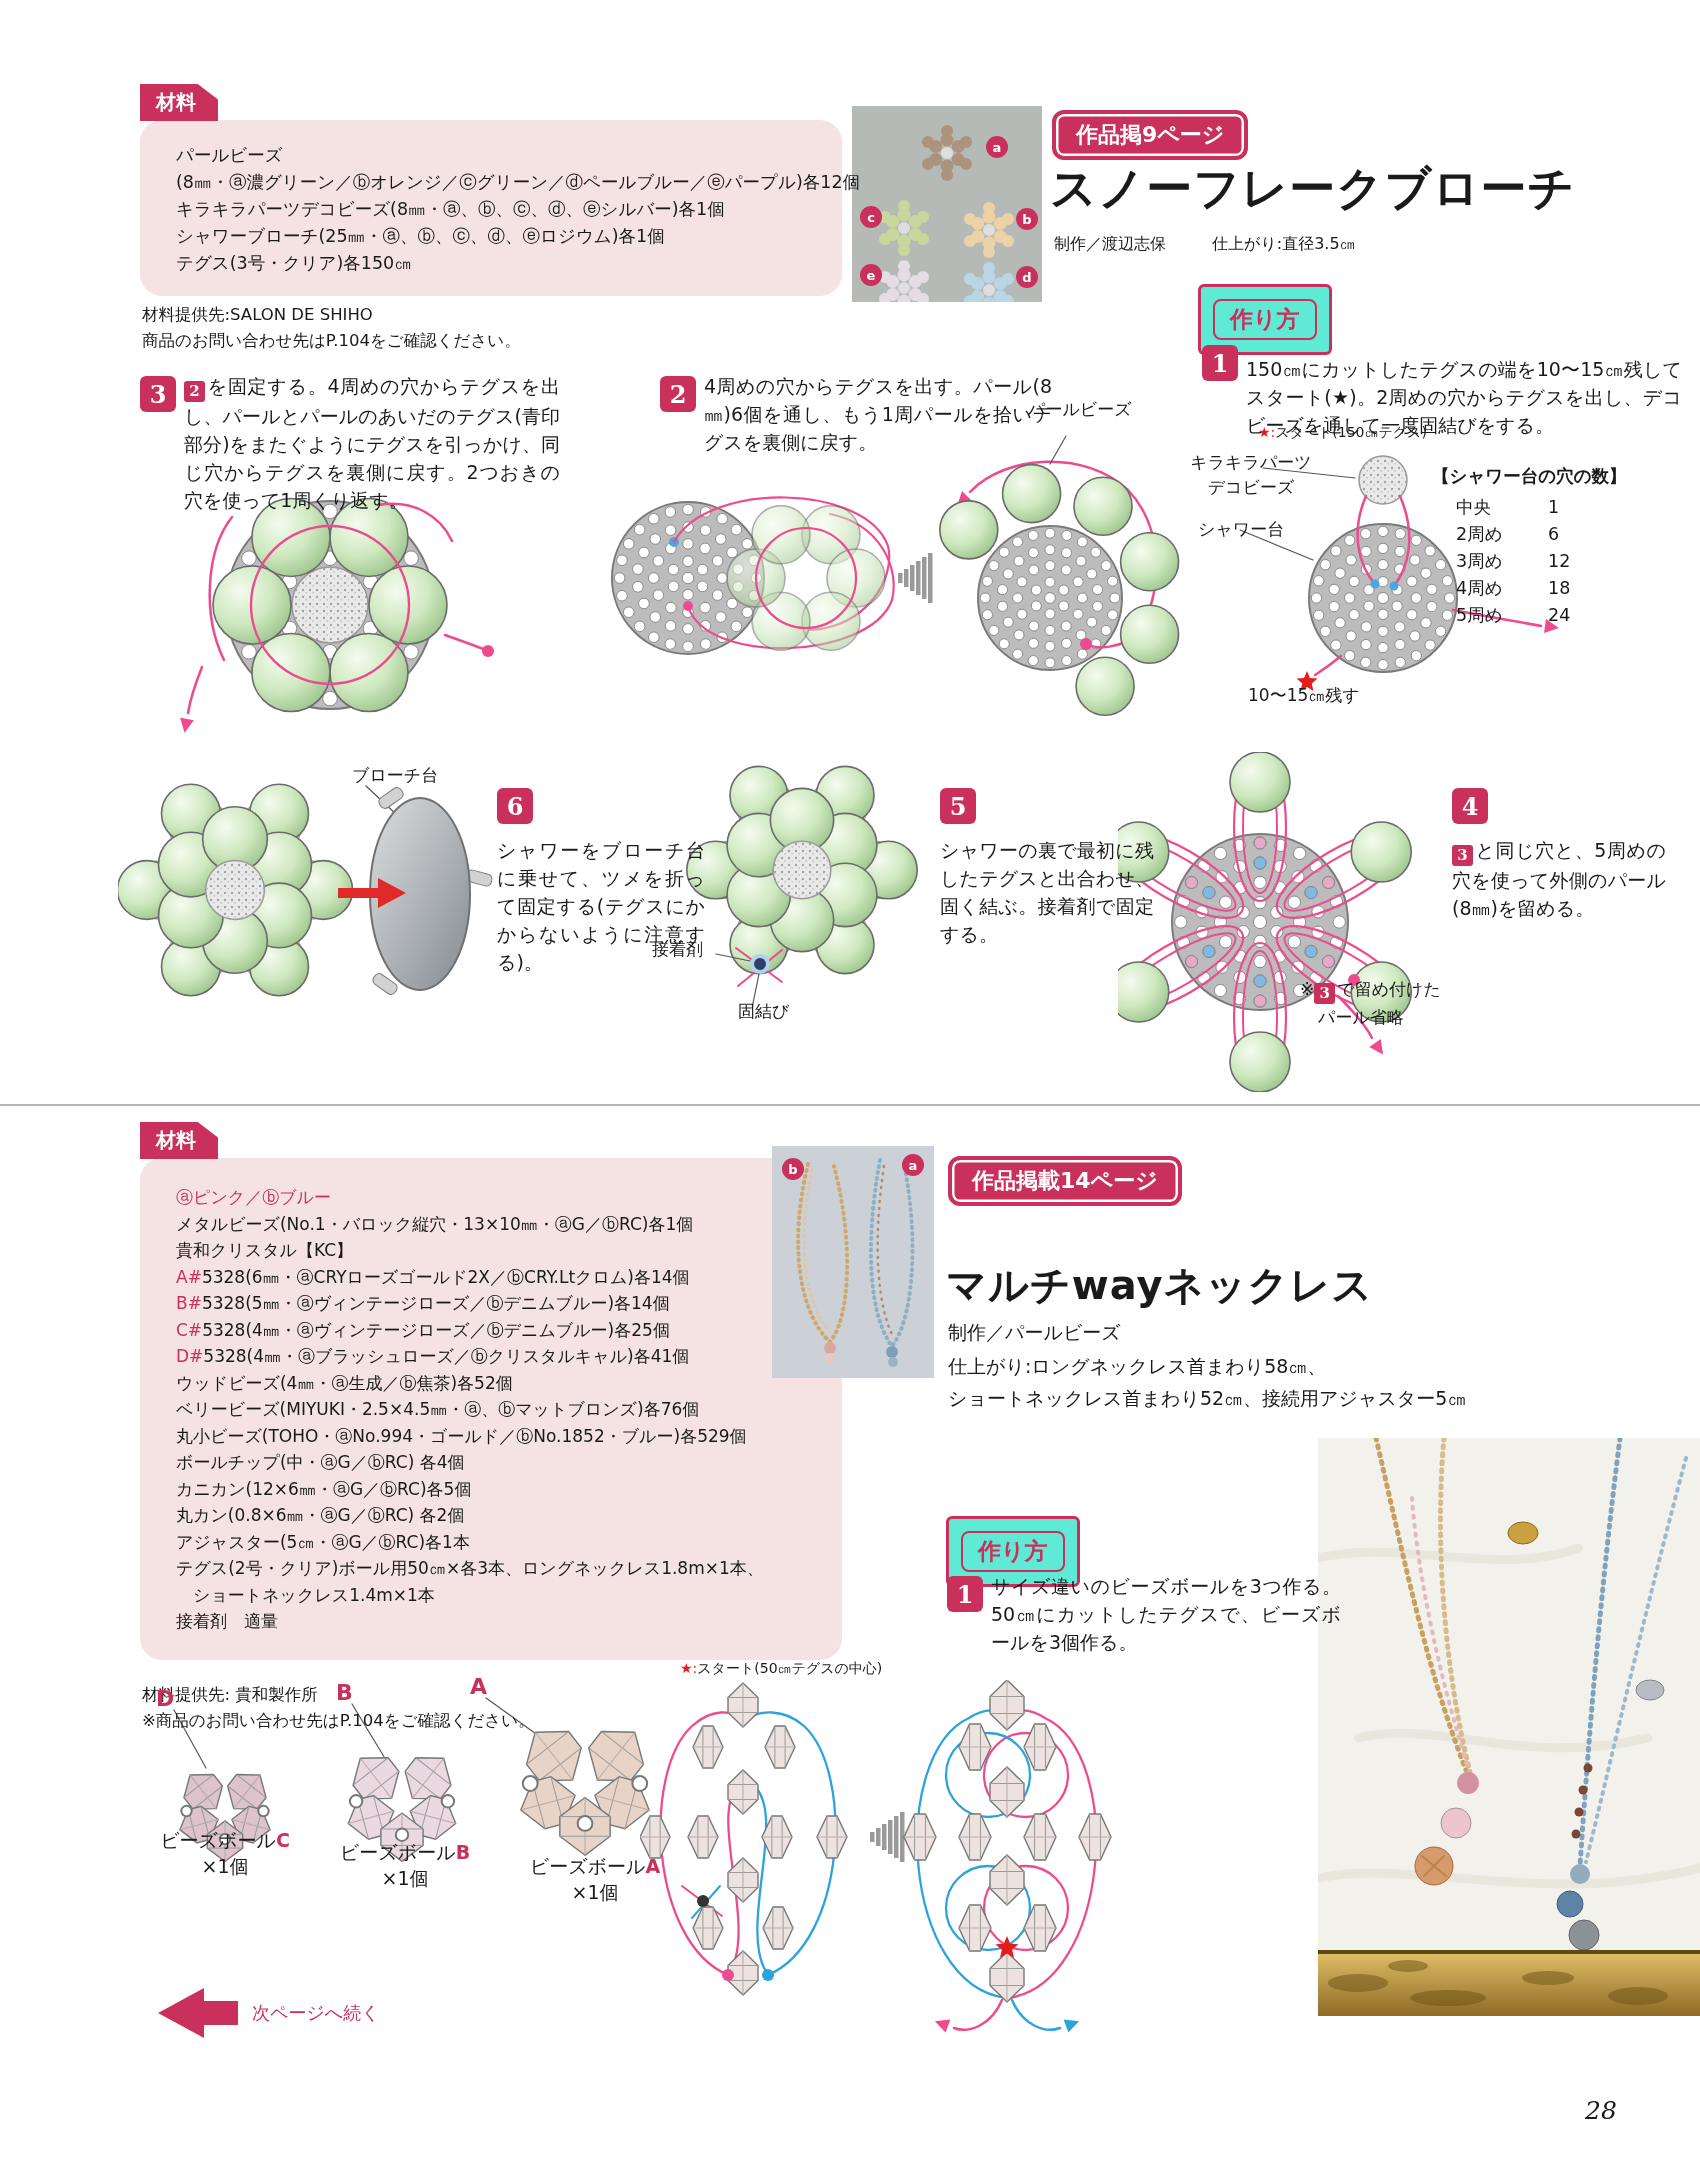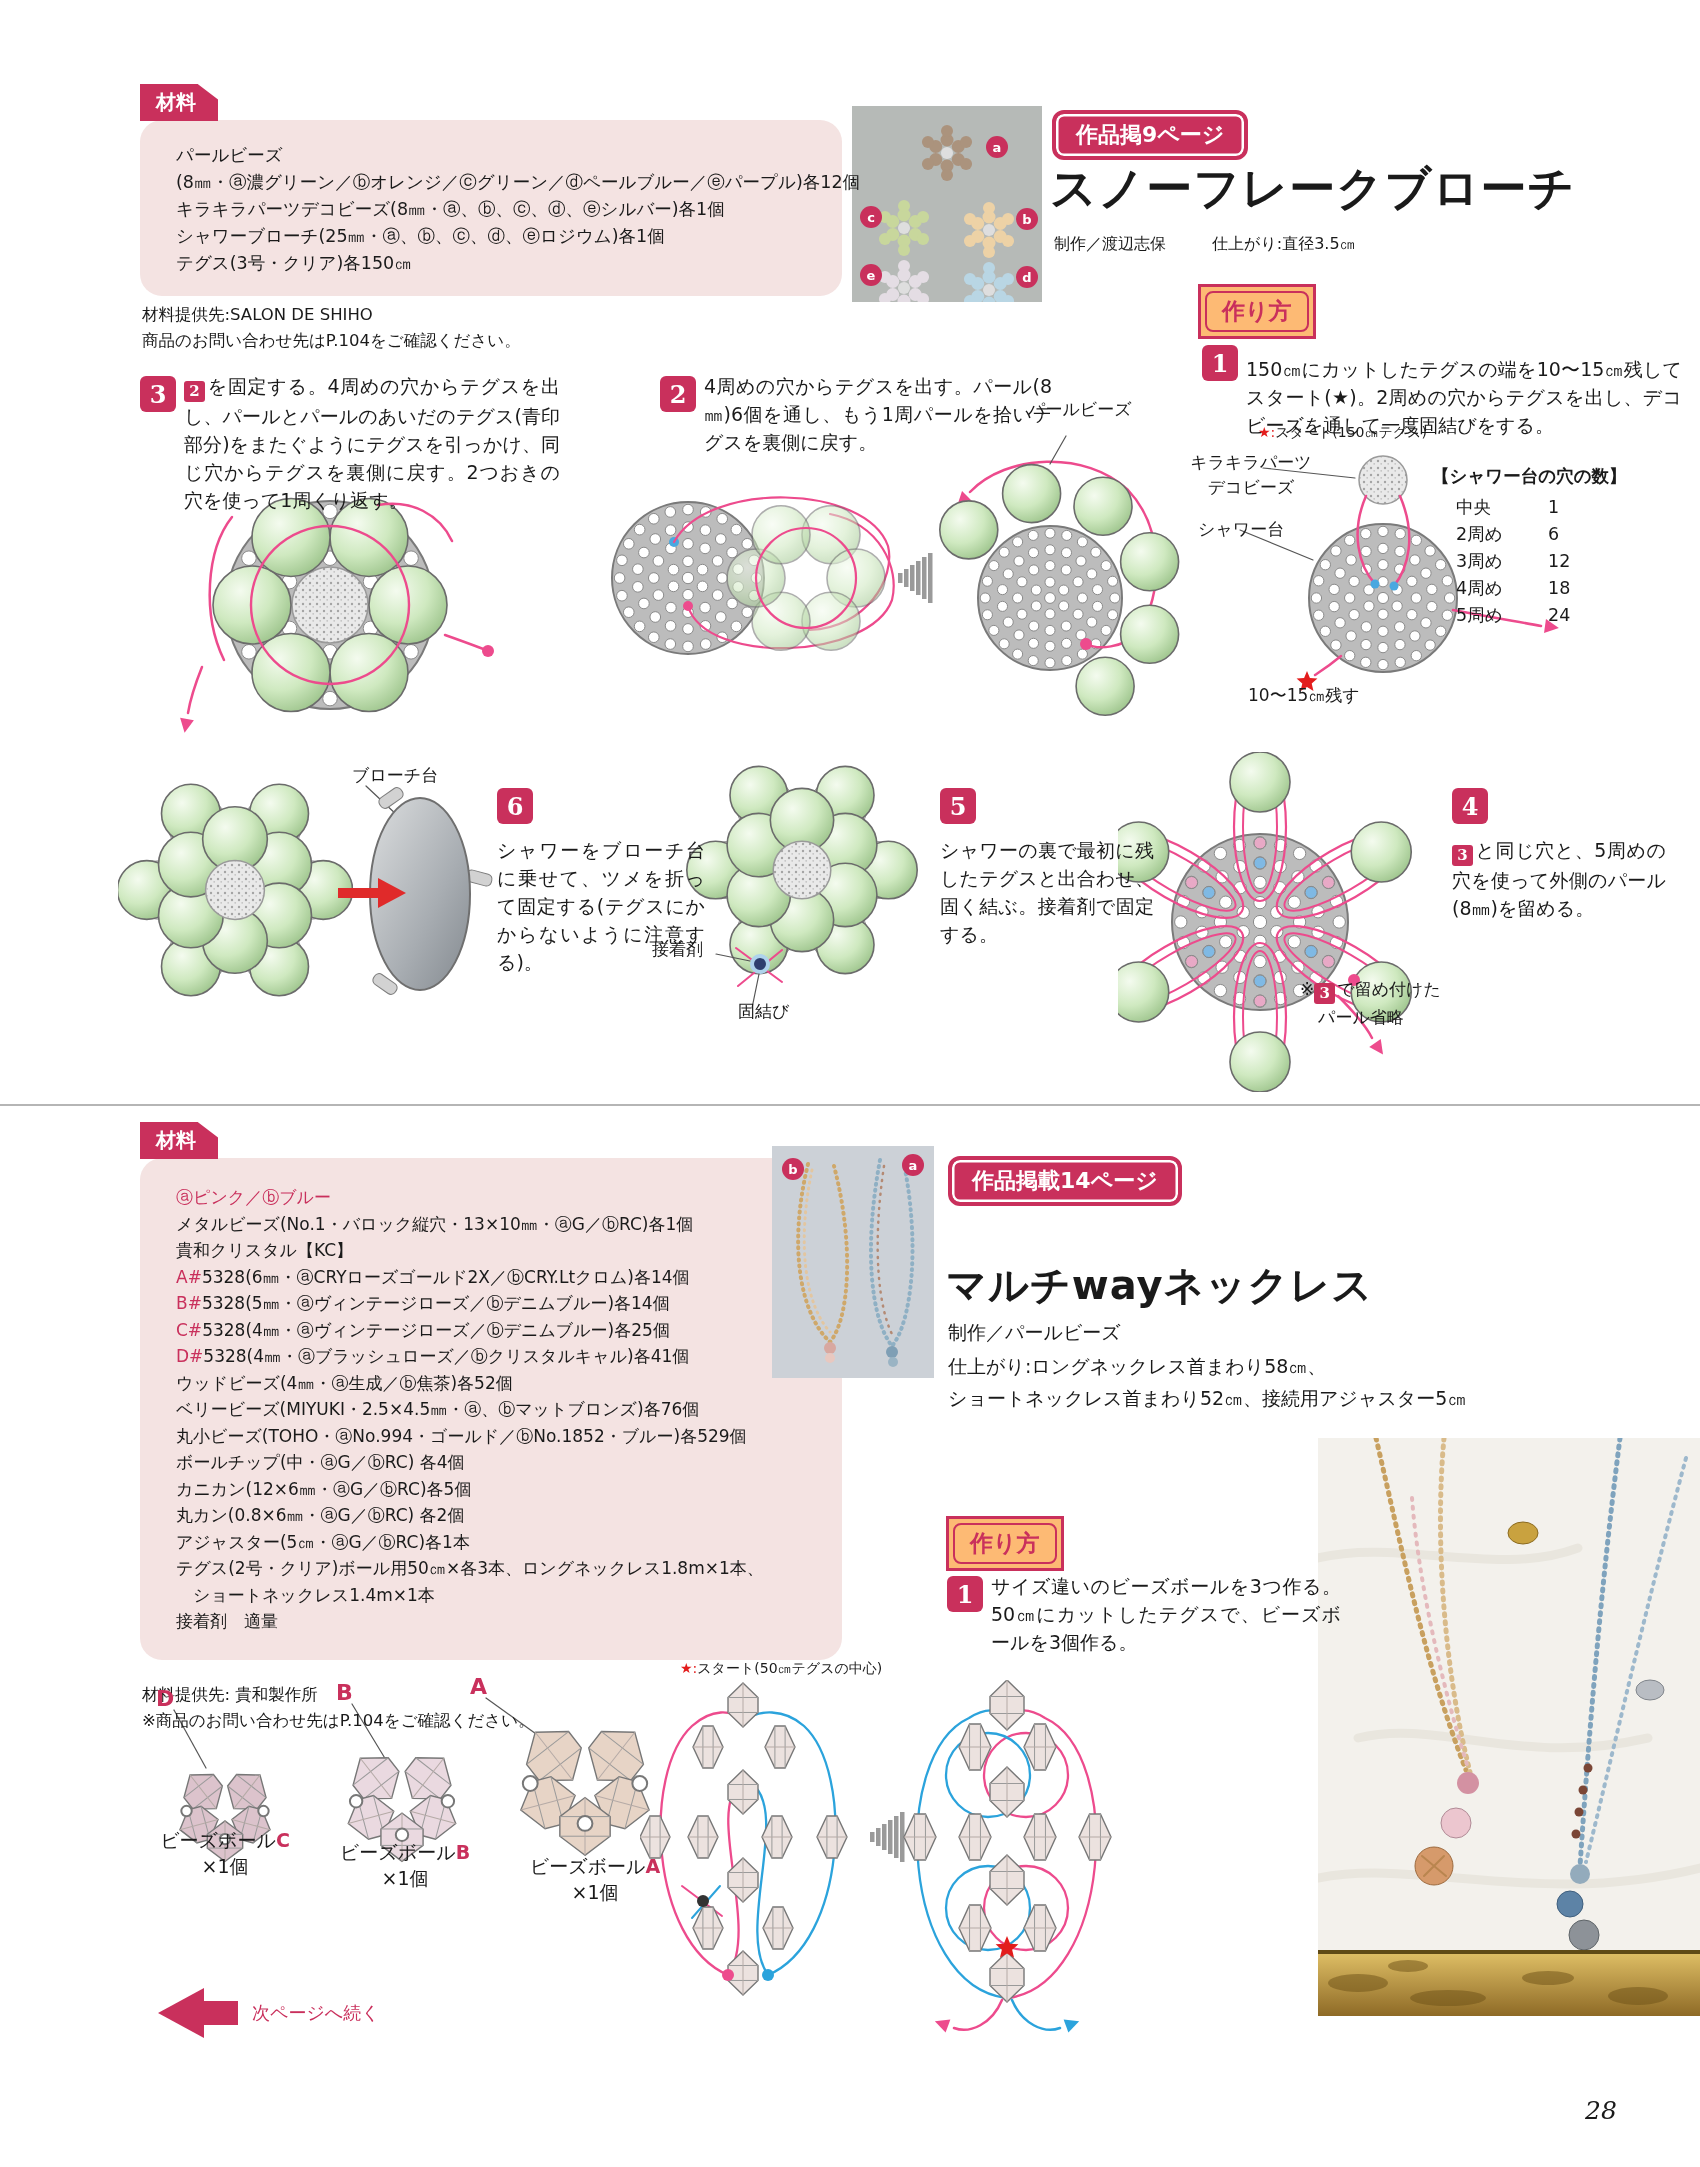--- a/index.html
+++ b/index.html
@@ -10,21 +10,21 @@
 svg.abs{z-index:1}
 .txt{z-index:2}
 .tab{background:var(--ac);color:#fff;font-weight:bold;font-size:20px;padding:5px 22px 5px 16px;clip-path:polygon(0 0,74% 0,100% 42%,100% 100%,0 100%);z-index:2}
 .matbox{background:#f4e3e2;border-radius:22px;z-index:0}
 .matline{font-size:17.5px;line-height:27px;white-space:nowrap}
 .matline2{font-size:17px;line-height:26.5px;white-space:nowrap}
 .mathead{color:var(--ac);font-weight:normal}
 .fl-ac::first-letter{color:var(--ac)}
 .note{font-size:16.5px;line-height:26px}
 .badge{background:var(--ac);border:4px solid var(--ac);box-shadow:inset 0 0 0 2.5px #fff;border-radius:12px;color:#fff;font-weight:bold;font-size:22px;padding:6px 20px;z-index:2}
-.howto{border:3px solid var(--ac);border-radius:0;background:#fdba74;padding:4px;z-index:2}
+.howto{border:3px solid var(--ac);border-radius:6px;background:#5eead4;padding:12px;z-index:2}
 .howto>div{border:2px solid var(--ac);border-radius:8px;color:var(--ac);font-weight:bold;font-size:23px;padding:3px 15px}
 .title1{font-size:46px;font-weight:bold;letter-spacing:1px;z-index:2}
 .title2{font-size:40px;font-weight:bold;letter-spacing:1px;z-index:2}
 .credit{font-size:16px;z-index:2}
 .fin{font-size:19px;z-index:2}
 .stepnum{width:36px;height:36px;background:var(--ac);color:#fff;border-radius:6px;display:flex;align-items:center;justify-content:center;font-family:"DejaVu Serif",serif;font-weight:bold;font-size:24px;z-index:2}
 .steptext{font-size:19px;line-height:28px;text-align:justify;z-index:2}
 .ref{display:inline-flex;width:21px;height:21px;background:var(--ac);color:#fff;border-radius:3px;align-items:center;justify-content:center;font-family:"DejaVu Serif",serif;font-weight:bold;font-size:15px;vertical-align:-3px;margin-right:2px}
 .lbl{font-size:17px;z-index:2}
 .starred::first-letter{color:#e31c1c}

